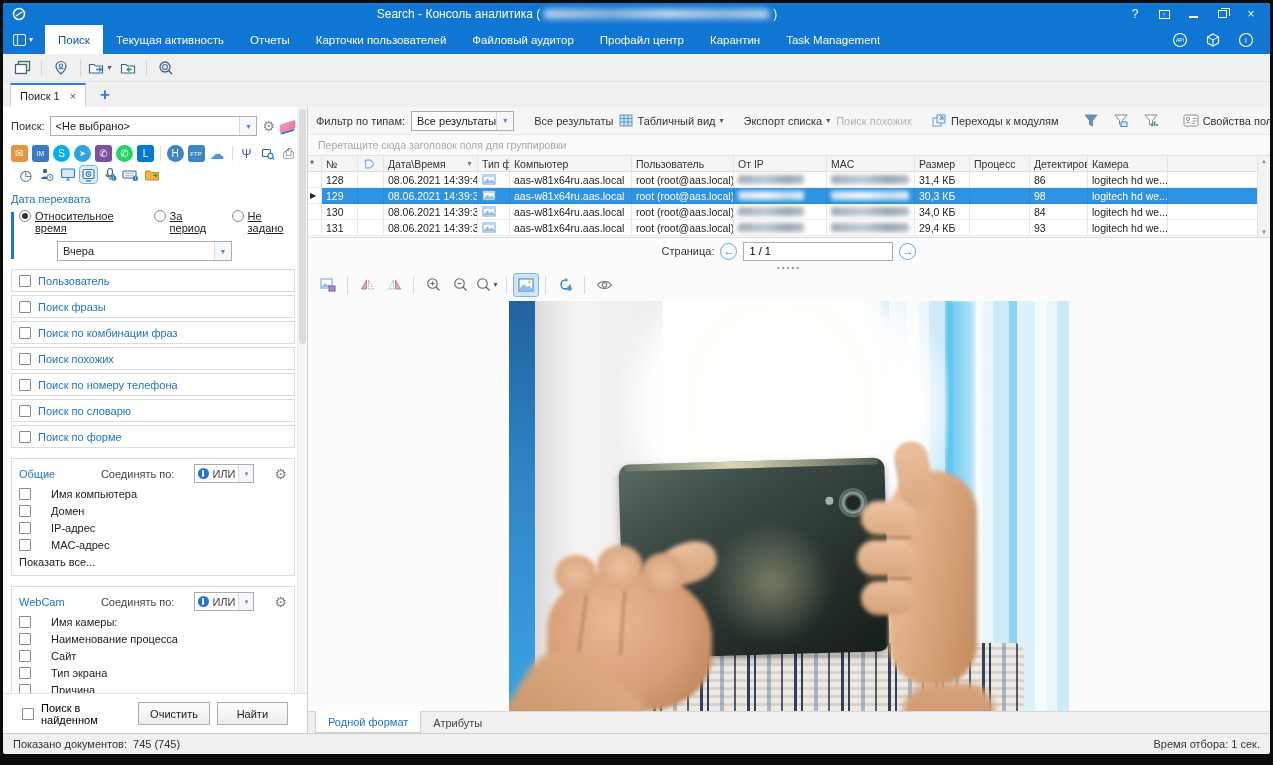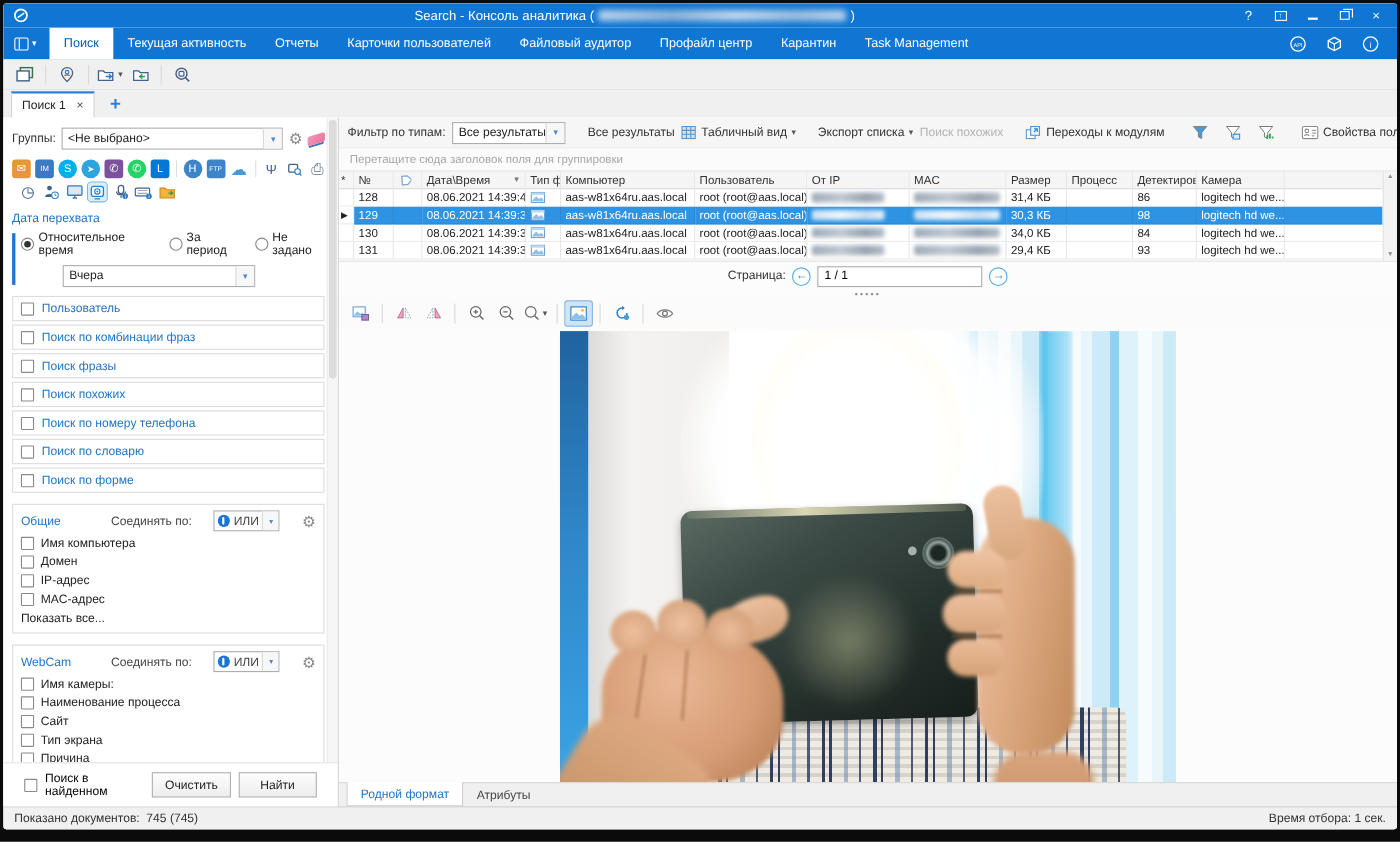--- a/index.html
+++ b/index.html
@@ -47,36 +47,36 @@
 .gear{color:#8a8a8a;font-size:14px;line-height:14px;}
 .eraser{width:15px;height:9px;background:linear-gradient(135deg,#f29ab8,#e9739e);border-radius:2px;transform:skewX(-18deg) rotate(-18deg);box-shadow:0 3px 0 -1px #3a76b8;}
 .icon-rows{margin:9px 0 0 8px;display:flex;flex-direction:column;gap:4px;}
 .icon-line{display:flex;align-items:center;gap:4px;}
 .cicon{width:17px;height:17px;border-radius:3px;display:flex;align-items:center;justify-content:center;font-size:10px;color:#fff;flex:none;}
 .isep{width:1px;height:15px;background:#ddd;margin:0 2px;}
 .cicon.sel2{outline:1px solid #7fb4e0;background:#dcecf9;}
 .sec-h{color:#2176c4;margin:10px 0 5px 8px;}
 .accent-group{position:relative;margin-left:8px;padding-left:8px;}
 .accent-group:before{content:"";position:absolute;left:0;top:2px;bottom:2px;width:3px;background:#1b75d1;}
-.radio-line{display:flex;align-items:center;gap:4px;flex-wrap:nowrap;color:#222;}
+.radio-line{display:flex;align-items:flex-start;gap:4px;flex-wrap:nowrap;color:#222;text-decoration:underline;}
 .radio{width:12px;height:12px;border:1px solid #8a8a8a;border-radius:50%;background:#fff;display:inline-flex;align-items:center;justify-content:center;flex:none;}
 .radio.on:before{content:"";width:6px;height:6px;border-radius:50%;background:#333;}
 .rspace{margin-right:9px;}
 .date-dd{width:175px;margin:7px 0 0 38px;}
 .filter-box{border:1px solid #dcdcdc;margin:3px 2px 0 8px;height:23px;display:flex;align-items:center;gap:7px;padding-left:7px;color:#2176c4;}
 .cb{width:12px;height:12px;border:1px solid #8a8a8a;border-radius:1px;background:#fff;display:inline-flex;align-items:center;justify-content:center;flex:none;}
 .panel{border:1px solid #dcdcdc;margin:10px 2px 0 8px;padding:5px 7px 7px 7px;}
 .panel-h{display:flex;align-items:center;gap:4px;}
 .panel-title{color:#2176c4;}
 .join{margin-left:auto;display:flex;align-items:center;gap:20px;color:#444;}
 .join-dd{height:19px;border:1px solid #abadb3;background:#fff;display:flex;align-items:center;gap:3px;padding-left:3px;}
 .or-ic{width:11px;height:11px;border-radius:50%;background:#1b75d1;position:relative;flex:none;}
 .or-ic:before{content:"";position:absolute;left:4px;top:2px;width:2px;height:7px;background:#fff;border-radius:1px;}
 .jd-caret{width:15px;align-self:stretch;border-left:1px solid #d9d9d9;display:flex;align-items:center;justify-content:center;color:#4a86c8;font-size:7px;background:#f7f7f7;}
-.cb-row{display:flex;align-items:center;gap:6px;margin-top:5px;color:#222;}
+.cb-row{display:flex;align-items:center;gap:20px;margin-top:5px;color:#222;}
 .showall{margin-top:5px;color:#222;}
 .side-scroll{position:absolute;right:0;top:0;bottom:40px;width:10px;background:#f6f6f6;border-left:1px solid #ececec;}
 .side-thumb{margin:2px 1px;width:7px;height:235px;background:#dcdcdc;border-radius:3px;}
 .bottom-bar{position:absolute;left:0;right:0;bottom:0;height:40px;border-top:1px solid #e3e3e3;background:#fff;display:flex;align-items:center;gap:7px;padding:0 19px;}
 .btn{height:23px;border:1px solid #adadad;background:linear-gradient(#fdfdfd,#ededed);display:flex;align-items:center;justify-content:center;font-size:11px;color:#222;}
 .btn-clear{width:78px;margin-left:auto;}
 .btn-find{width:78px;}
 
 .main{flex:1;display:flex;flex-direction:column;min-width:0;background:#fff;}
 .filterbar{height:28px;background:#f6f6f6;border-bottom:1px solid #e8e8e8;display:flex;align-items:center;gap:6px;padding-left:8px;font-size:11px;color:#333;flex:none;white-space:nowrap;overflow:hidden;}
@@ -279,21 +279,21 @@
       <span class="tab-x">×</span>
     </span>
     <span class="add-tab">+</span>
   </div>
 
   <div class="content">
 
     <div class="sidebar">
       <div class="side-inner">
         <div class="group-row">
-          <span class="lbl">Группы:</span>
+          <span class="lbl">Поиск:</span>
           <span class="dd dd-grow">
             <span>&lt;Не выбрано&gt;</span>
             <span class="dd-caret">▾</span>
           </span>
           <span class="gear">⚙</span>
           <span class="eraser"></span>
         </div>
 
         <div class="icon-rows">
           <div class="icon-line">
@@ -384,25 +384,25 @@
           </div>
         </div>
 
         <div style="height:5px"></div>
         <div class="filter-box">
             <span class="cb"></span>
             <span>Пользователь</span>
           </div>
         <div class="filter-box">
             <span class="cb"></span>
-            <span>Поиск по комбинации фраз</span>
+            <span>Поиск фразы</span>
           </div>
         <div class="filter-box">
             <span class="cb"></span>
-            <span>Поиск фразы</span>
+            <span>Поиск по комбинации фраз</span>
           </div>
         <div class="filter-box">
             <span class="cb"></span>
             <span>Поиск похожих</span>
           </div>
         <div class="filter-box">
             <span class="cb"></span>
             <span>Поиск по номеру телефона</span>
           </div>
         <div class="filter-box">

